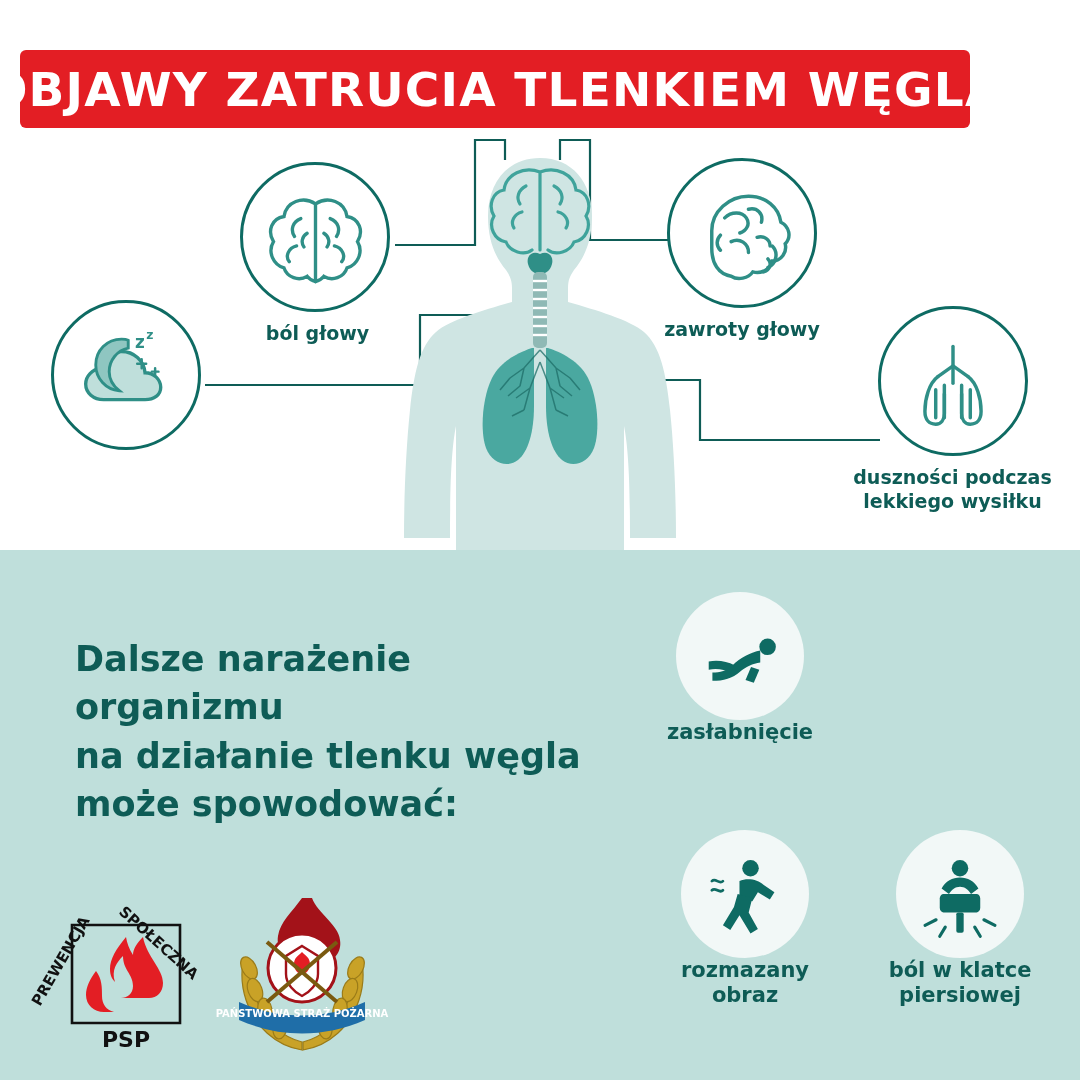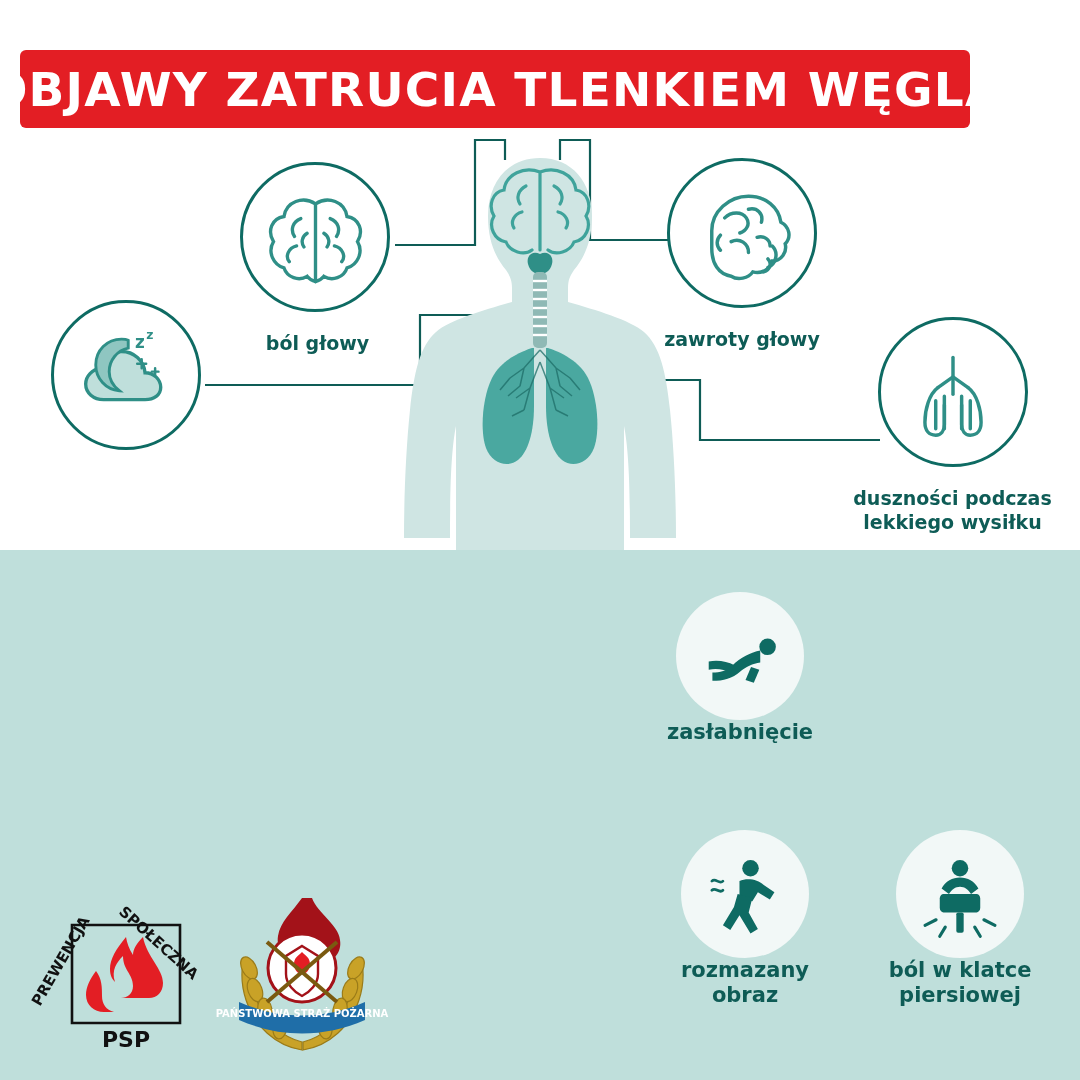--- a/index.html
+++ b/index.html
@@ -82,21 +82,21 @@
     height: 150px;
     border-radius: 50%;
     border: 3px solid #0e6b63;
     background: #ffffff;
     display: flex;
     align-items: center;
     justify-content: center;
     box-sizing: border-box;
   }
   .sym-label {
-    margin-top: 20px;
+    margin-top: 10px;
     color: #0e5c56;
     font-size: 19px;
     font-weight: bold;
     line-height: 1.25;
     font-family: "DejaVu Sans", sans-serif;
     white-space: pre-line;
   }
 
   
   .bottom-section {
@@ -282,40 +282,43 @@
           </g>
 
           <g stroke="#2f8f87" stroke-width="2.2" stroke-linecap="round">
             <path d="M64,36 l0,8 M60,40 l8,0"></path>
             <path d="M76,44 l0,6 M73,47 l6,0"></path>
           </g>
         </svg>
       </div>
     </div>
 
-    <div class="sym-node" style="left:845px; top:187px; width:215px;">
+    <div class="sym-node" style="left:845px; top:176px; width:215px;">
       <div class="sym-circle" style="margin:0 auto;">
         <svg width="108" height="108" viewBox="0 0 100 100">
           <g fill="none" stroke="#2f8f87" stroke-width="3.2" stroke-linecap="round">
             <path d="M50,18 L50,52"></path>
             <path d="M50,36 l-14,10 M50,36 l14,10"></path>
             <path d="M36,46 c-8,6 -12,20 -12,32 c0,8 4,12 10,12 c5,0 8,-4 8,-10 l0,-26"></path>
             <path d="M64,46 c8,6 12,20 12,32 c0,8 -4,12 -10,12 c-5,0 -8,-4 -8,-10 l0,-26"></path>
             <path d="M34,58 l0,26 M42,62 l0,22 M58,62 l0,22 M66,58 l0,26"></path>
           </g>
         </svg>
       </div>
       <div class="sym-label">duszności podczas
 lekkiego wysiłku</div>
     </div>
 
   </div>
 
   <div class="bottom-section">
 
+    <div class="bottom-heading">Dalsze narażenie organizmu
+na działanie tlenku węgla
+może spowodować:</div>
 
     <div class="eff-node" style="left:660px; top:42px;">
       <div class="eff-circle">
         <svg width="92" height="92" viewBox="0 0 100 100">
           <g fill="#0e6b63">
             <circle cx="80" cy="40" r="9"></circle>
             <path d="M72,44 c-10,2 -22,8 -30,16 c-6,6 -14,8 -22,8 l0,9 c12,0 22,-3 30,-10
                      c6,-5 14,-9 22,-10 z"></path>
             <path d="M44,60 c-8,-4 -18,-6 -28,-4 l0,9 c9,-2 17,0 24,3 z"></path>
             <path d="M62,62 l-6,14 l9,3 l6,-14 z"></path>

